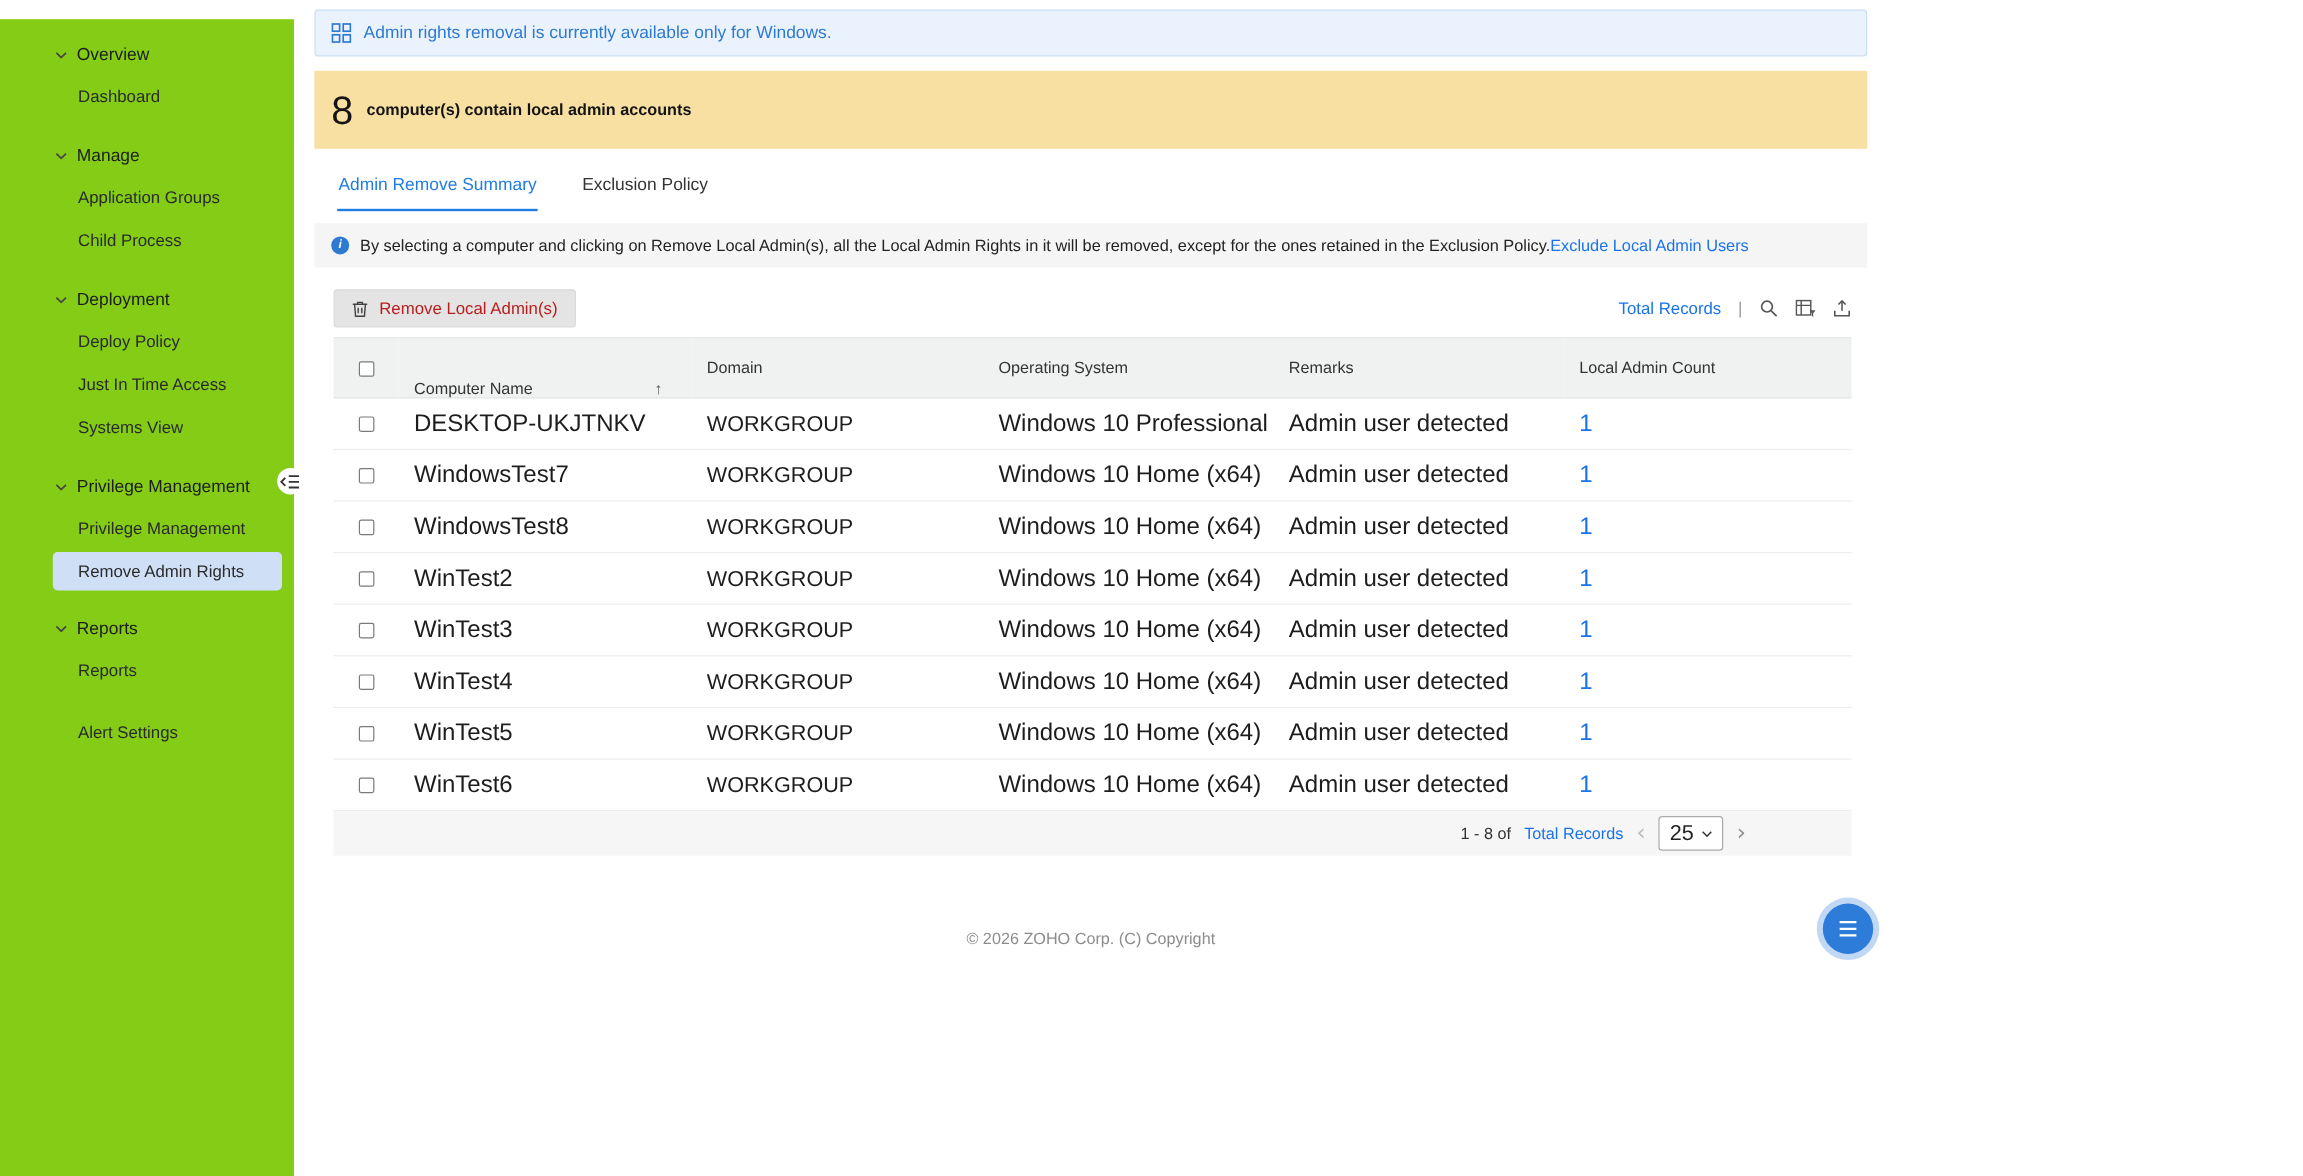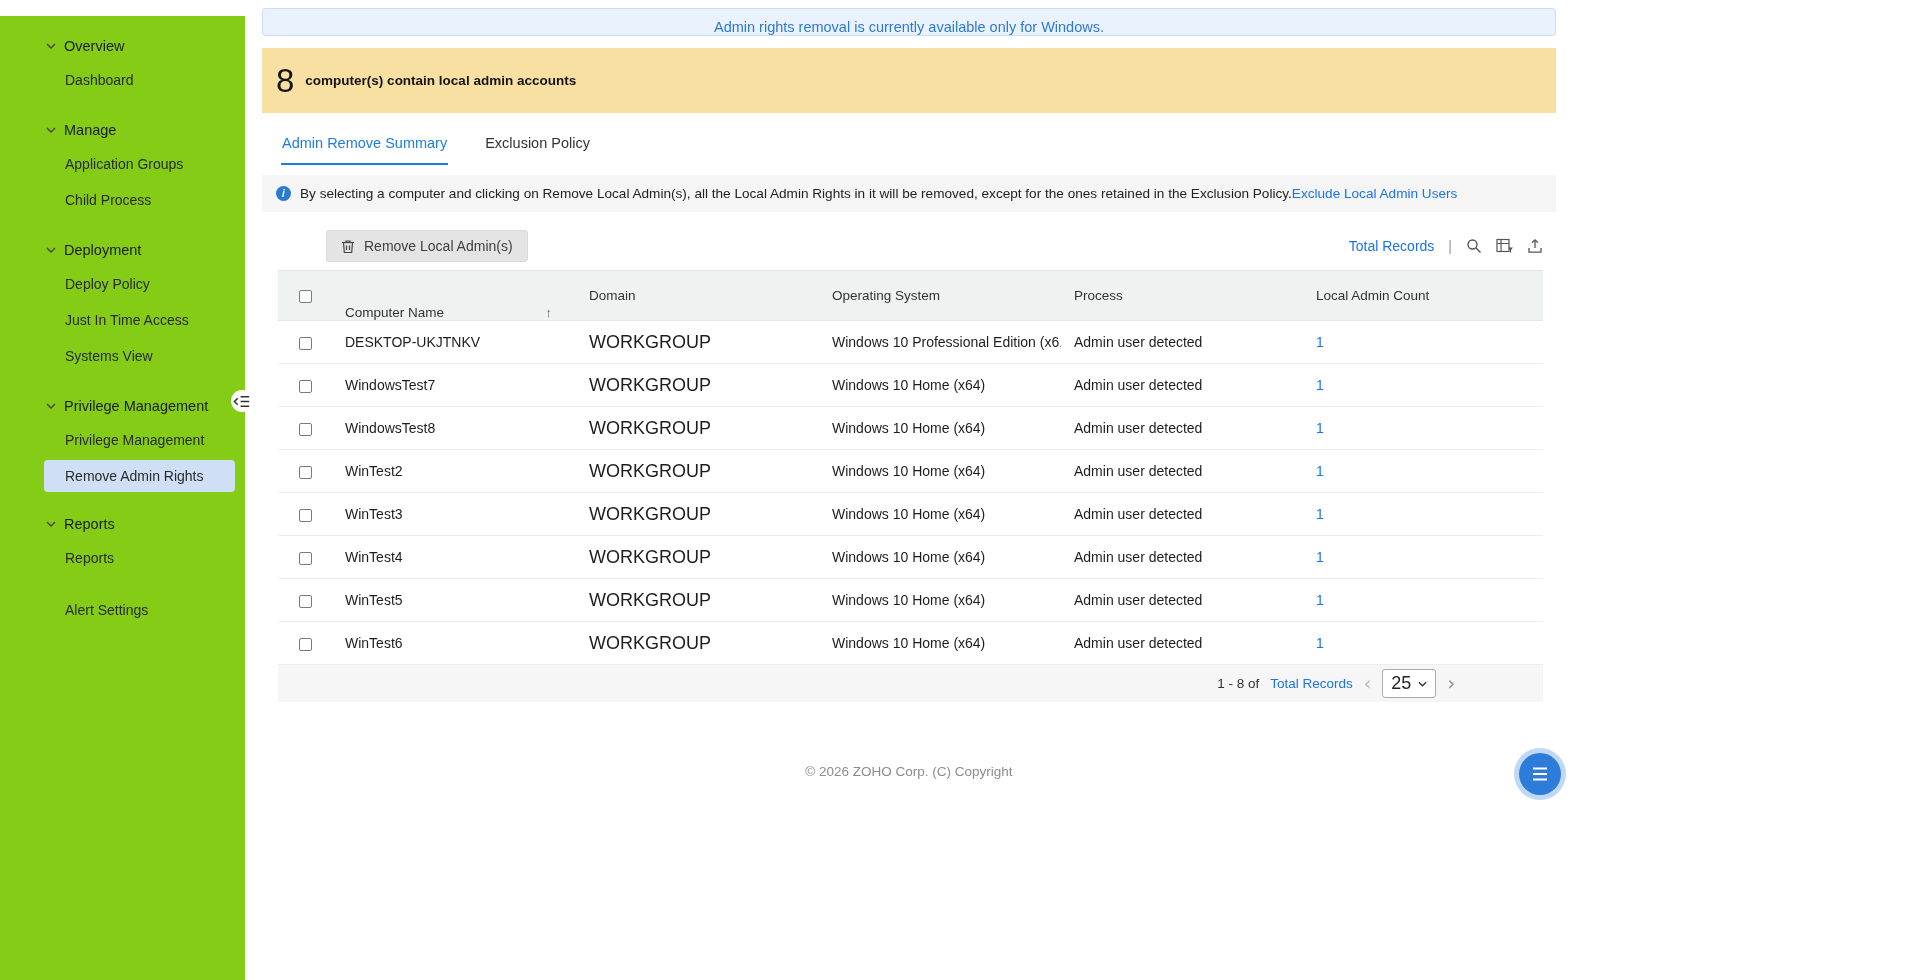--- a/index.html
+++ b/index.html
@@ -19,23 +19,23 @@
   .side-item { height:36px; display:flex; align-items:center; padding-left:31px;
     font-size:14px; color:#2a2a2a; cursor:pointer; }
   .side-item.active { background:#cfe0f6; margin:2px 10px; height:32px; padding-left:21px; border-radius:4px; }
   .collapse-btn { position:absolute; left:231px; top:390px; width:22px; height:22px;
     display:flex; align-items:center; justify-content:center; background:#fff; border-radius:50%; cursor:pointer; }
 
   
   .main { position:absolute; left:245px; top:0; width:1674px; height:100%; }
   .content { width:1294px; margin-left:17px; }
 
-  .banner-blue { margin-top:8px; height:28px; background:#eaf2fd; border:1px solid #cadef6;
+  .banner-blue { margin-top:8px; height:39px; background:#eaf2fd; border:1px solid #cadef6;
     border-radius:3px; display:flex; align-items:center; gap:10px; padding:0 13px;
-    color:#2d7ad1; font-size:14.5px;flex-direction:column; }
+    color:#2d7ad1; font-size:14.5px; }
 
   .banner-yellow { margin-top:12px; height:65px; background:#f8dfa2;
     display:flex; align-items:center; gap:11px; padding:0 14px; }
   .count-number { font-size:33px; color:#141414; line-height:1; }
   .count-label { font-size:13.5px; font-weight:bold; color:#141414; }
 
   .tabs { margin-top:12px; padding-left:19px; display:flex; gap:36px; }
   .tab { font-size:14.5px; color:#333; padding:10px 1px 12px; cursor:pointer; }
   .tab.active { color:#1f7ce0; border-bottom:2px solid #1f7ce0; }
 
@@ -43,34 +43,34 @@
     padding:11px 14px; font-size:13.6px; color:#222; }
   .info-dot { width:15px; height:15px; border-radius:50%; background:#2d7ad1; color:#fff;
     font-size:10px; font-weight:bold; font-style:italic; display:flex; align-items:center;
     justify-content:center; flex:none; }
   .note-link { color:#1a73e8; cursor:pointer; }
 
   .toolbar { margin-top:18px; display:flex; align-items:center; justify-content:space-between;
     padding:0 13px 0 16px; }
   .btn-remove { display:flex; align-items:center; gap:9px; background:#e4e4e4;
     border:1px solid #dadada; border-radius:3px; padding:0 14px; height:32px;
-    font-size:14px; color:#404040; font-family:inherit; cursor:pointer;margin-left:48px; }
+    font-size:14px; color:#b91c1c; font-family:inherit; cursor:pointer; }
   .toolbar-right { display:flex; align-items:center; gap:14px; }
   .total-link { color:#1a73e8; font-size:14px; font-weight:500; cursor:pointer; }
   .sep { color:#999; }
   .icon-btn { display:flex; align-items:center; cursor:pointer; background:none; border:none; padding:0; }
 
   .table-wrap { margin:8px 13px 0 16px; }
   table { width:100%; border-collapse:collapse; table-layout:fixed; }
   thead th { background:#f0f1f1; height:36px; font-size:13.5px; font-weight:400; color:#333;
     text-align:left; padding:0 0 0 13px; border-top:1px solid #e4e4e4; border-bottom:1px solid #e4e4e4; }
   th.cb, td.cb { width:54px; text-align:center; padding:0; }
   .checkbox { display:inline-block; width:13px; height:13px; border:1.5px solid #7a7a7a;
     border-radius:2px; background:#fff; vertical-align:middle; cursor:pointer; }
-  tbody td { height:43px; font-size:14px; color:#1d1d1d; padding:0 0 0 13px;
+  tbody td { height:43px; font-size:20px; color:#1d1d1d; padding:0 0 0 13px;
     border-bottom:1px solid #ededed; overflow:hidden; white-space:nowrap; }
   td.domain { font-size:18px; }
   .count-link { color:#1a73e8; cursor:pointer; }
   .th-inner { display:flex; align-items:center;margin-top:34px; }
   .sort-arrow { margin-left:auto; margin-right:24px; color:#555; font-size:13px; }
 
   .pager { margin:0 13px 0 16px; height:37px; background:#f6f6f6; display:flex; align-items:center;
     justify-content:flex-end; gap:11px; padding-right:88px; font-size:13.5px; color:#333; }
   .pager-link { color:#1a73e8; cursor:pointer; }
   .pg-chev { font-size:19px; line-height:1; color:#bcbcbc; cursor:pointer; font-family:"DejaVu Sans",sans-serif; }
@@ -254,21 +254,21 @@
           <tr>
             <th class="cb"><span class="checkbox"></span></th>
             <th>
               <span class="th-inner">
                 <span>Computer Name</span>
                 <span class="sort-arrow">↑</span>
               </span>
             </th>
             <th>Domain</th>
             <th>Operating System</th>
-            <th>Process</th>
+            <th>Remarks</th>
             <th>Local Admin Count</th>
           </tr>
         </thead>
         <tbody>
           <tr>
             <td class="cb"><span class="checkbox"></span></td>
             <td>DESKTOP-UKJTNKV</td>
             <td class="domain">WORKGROUP</td>
             <td>Windows 10 Professional Edition (x6...</td>
             <td>Admin user detected</td>

